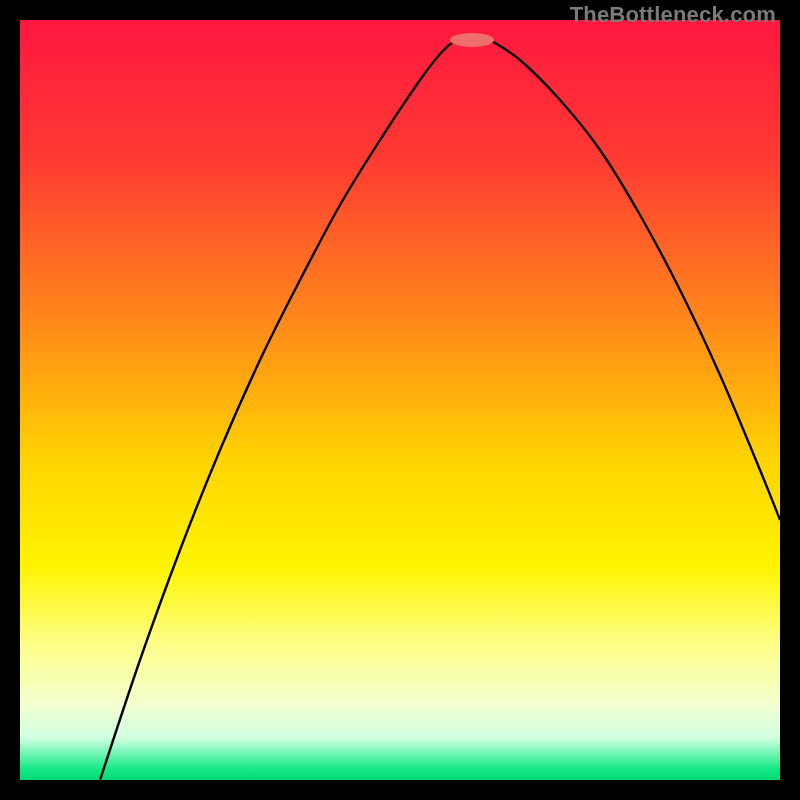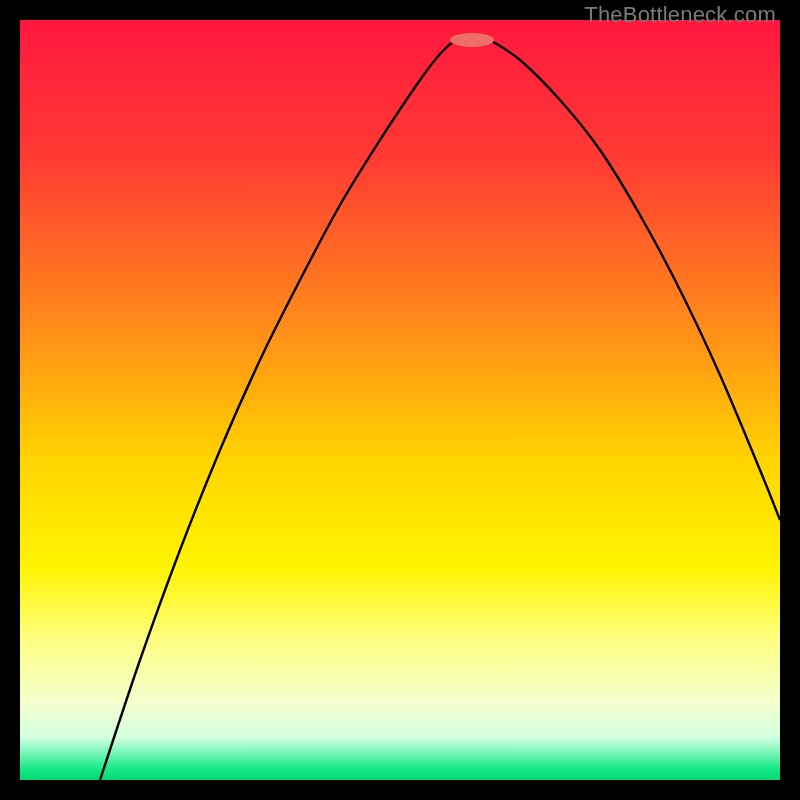--- a/index.html
+++ b/index.html
@@ -25,21 +25,21 @@
     top: 0;
     width: 760px;
     height: 760px;
   }
   .watermark {
     position: absolute;
     top: 2px;
     right: 24px;
     color: #7b7b7b;
     font-size: 22px;
-    font-weight: 400;
+    font-weight: 700;
     letter-spacing: 0.2px;
   }
   svg { display: block; }
 </style>
 </head>
 <body>
 
 <div class="frame">
   <svg class="plot" viewBox="0 0 760 760">
     <defs>

